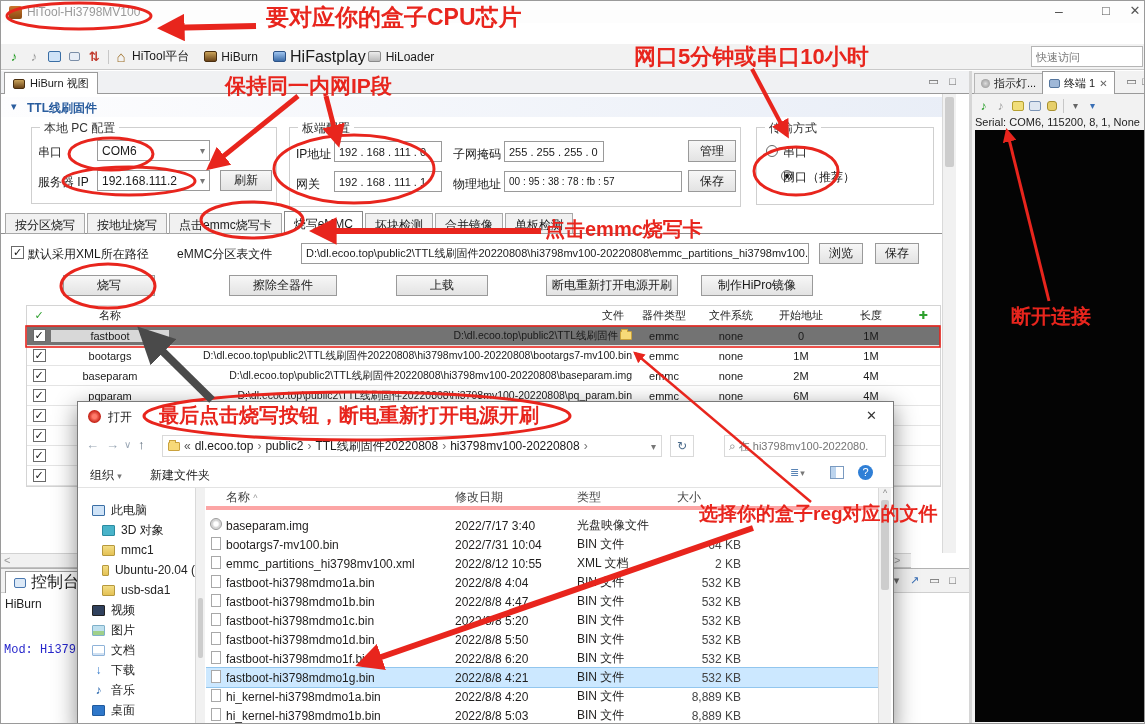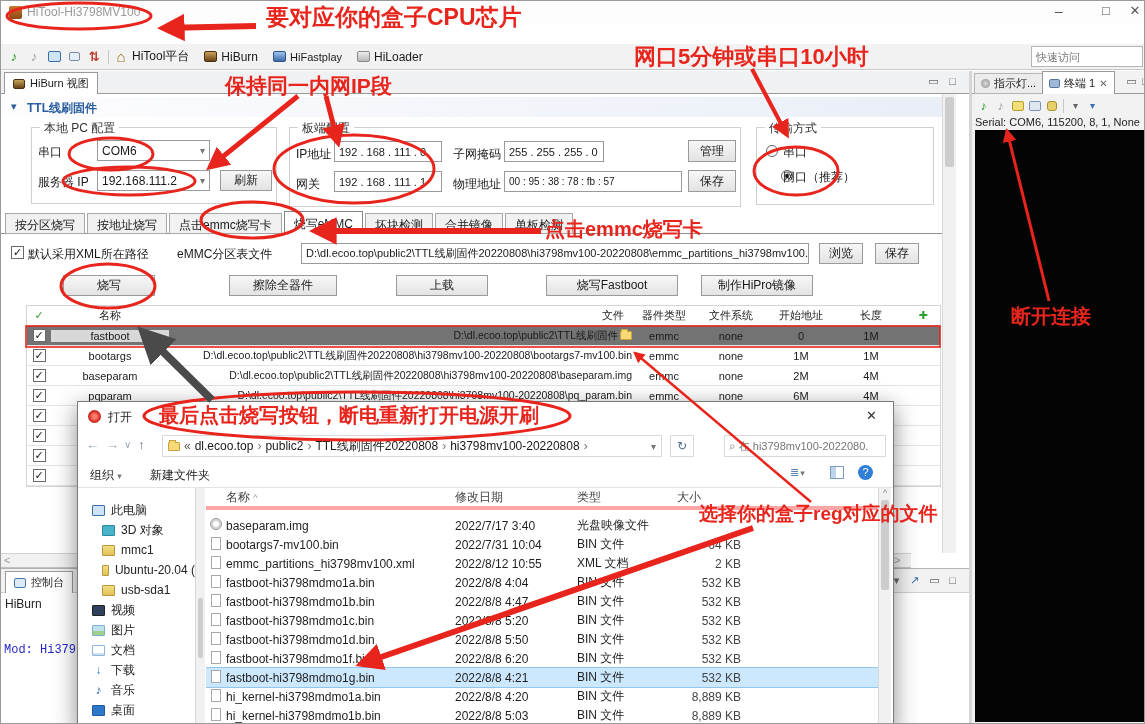--- a/index.html
+++ b/index.html
@@ -80,21 +80,21 @@
     <span class="sep-v"></span>
     <span class="tbi" style="color:#9a6a1f;font-size:15px">⌂</span>
     <span style="font-size:12px;margin-right:12px">HiTool平台</span>
     <span class="tbi">
         <span class="ico-box" style="background:linear-gradient(#caa35a,#6b4418);border:1px solid #4a2e0e"></span>
       </span>
     <span style="font-size:12px;margin-right:12px">HiBurn</span>
     <span class="tbi">
         <span class="ico-box" style="background:linear-gradient(#9fc4ef,#3c6ca8);border:1px solid #2c5286"></span>
       </span>
-    <span style="font-size:11px;margin-right:12px">HiFastplay</span>
+    <span style="font-size:16px;">HiFastplay</span>
     <span class="tbi">
         <span class="ico-box" style="background:linear-gradient(#ececec,#b9b9b9);border:1px solid #8a8a8a"></span>
       </span>
     <span style="font-size:12px">HiLoader</span>
   </div>
   <input class="abs inp" style="left: 1030px; top: 45px; width: 112px; height: 21px; font-size: 11px; border-color: rgb(181, 181, 181);" placeholder="快速访问">
 
   <div class="abs tab-strip-line" style="left:0;top:70px;width:968px;height:23px;background:#f0f1f3">
     <div class="abs" style="left:3px;top:1px;height:22px;background:#fff;border:1px solid #9a9a9a;border-bottom:none;display:flex;align-items:center;padding:0 8px;gap:5px">
       <span class="ico-box" style="background:linear-gradient(#caa35a,#6b4418);border:1px solid #4a2e0e;width:12px;height:10px"></span>
@@ -166,21 +166,21 @@
     <span class="abs" style="left:176px;top:11px">eMMC分区表文件</span>
     <div class="abs inp" style="left:300px;top:8px;width:508px;height:21px;font-size:11px">D:\dl.ecoo.top\public2\TTL线刷固件20220808\hi3798mv100-20220808\emmc_partitions_hi3798mv100.xml</div>
     <div class="abs btn" style="left:818px;top:8px;width:44px;height:21px">浏览</div>
     <div class="abs btn" style="left:874px;top:8px;width:44px;height:21px">保存</div>
   </div>
 
   <div class="abs" style="left:0;top:270px;width:955px;height:32px;background:#fff">
     <div class="abs btn" style="left:62px;top:4px;width:92px;height:21px">烧写</div>
     <div class="abs btn" style="left:228px;top:4px;width:108px;height:21px">擦除全器件</div>
     <div class="abs btn" style="left:395px;top:4px;width:92px;height:21px">上载</div>
-    <div class="abs btn" style="left:545px;top:4px;width:132px;height:21px">烧写Fastboot</div>
+    <div class="abs btn" style="left:545px;top:4px;width:132px;height:21px">断电重新打开电源开刷</div>
     <div class="abs btn" style="left:700px;top:4px;width:112px;height:21px">制作HiPro镜像</div>
   </div>
 
   <div class="abs" style="left:25px;top:304px;width:915px;background:#fff;border:1px solid #d4d4d4">
     <div class="btrow hdr">
       <span class="c" style="color:#2ea02e;font-weight:bold">✓</span>
       <span class="c">名称</span>
       <span class="c" style="text-align:right;padding-right:8px">文件</span>
       <span class="c">器件类型</span>
       <span class="c">文件系统</span>
@@ -292,21 +292,21 @@
   </div>
   <div class="abs" style="left:0;top:552px;width:910px;height:15px;background:#f1f1f1;border-top:1px solid #d2d2d2;border-bottom:1px solid #c2c2c2">
     <span style="position:absolute;left:3px;top:0px;color:#9a9a9a;font-size:11px">&lt;</span>
     <span style="position:absolute;left:893px;top:0px;color:#9a9a9a;font-size:11px">&gt;</span>
   </div>
 
   <div class="abs" style="left:0;top:567px;width:968px;height:157px;background:#fff;border-top:1px solid #b2b2b2">
     <div class="abs" style="left:0;top:0;width:968px;height:24px;background:#f2f2f2;border-bottom:1px solid #cfcfcf">
       <div class="abs" style="left:4px;top:2px;height:22px;background:#fff;border:1px solid #9a9a9a;border-bottom:none;display:flex;align-items:center;gap:5px;padding:0 8px">
         <span class="ico-box" style="width:12px;height:10px;background:#dce9f7;border:1px solid #4a78b0"></span>
-        <span style="font-size:11px">控制台</span>
+        <span style="font-size:16px">控制台</span>
       </div>
       <span class="abs panel-ico" style="left:888px;top:5px">▾</span>
       <span class="abs panel-ico" style="left:906px;top:5px;color:#3a6fb5">↗</span>
       <span class="abs panel-ico" style="left:926px;top:5px">▭</span>
       <span class="abs panel-ico" style="left:944px;top:5px">□</span>
     </div>
     <div class="abs" style="left:4px;top:28px;font-size:12px;color:#222">HiBurn</div>
     <div class="abs mono" style="left:3px;top:44px;font-size:12px;color:#2727cc;line-height:15px;white-space:pre">
       <div>Mod: Hi379</div>
       <div></div>

